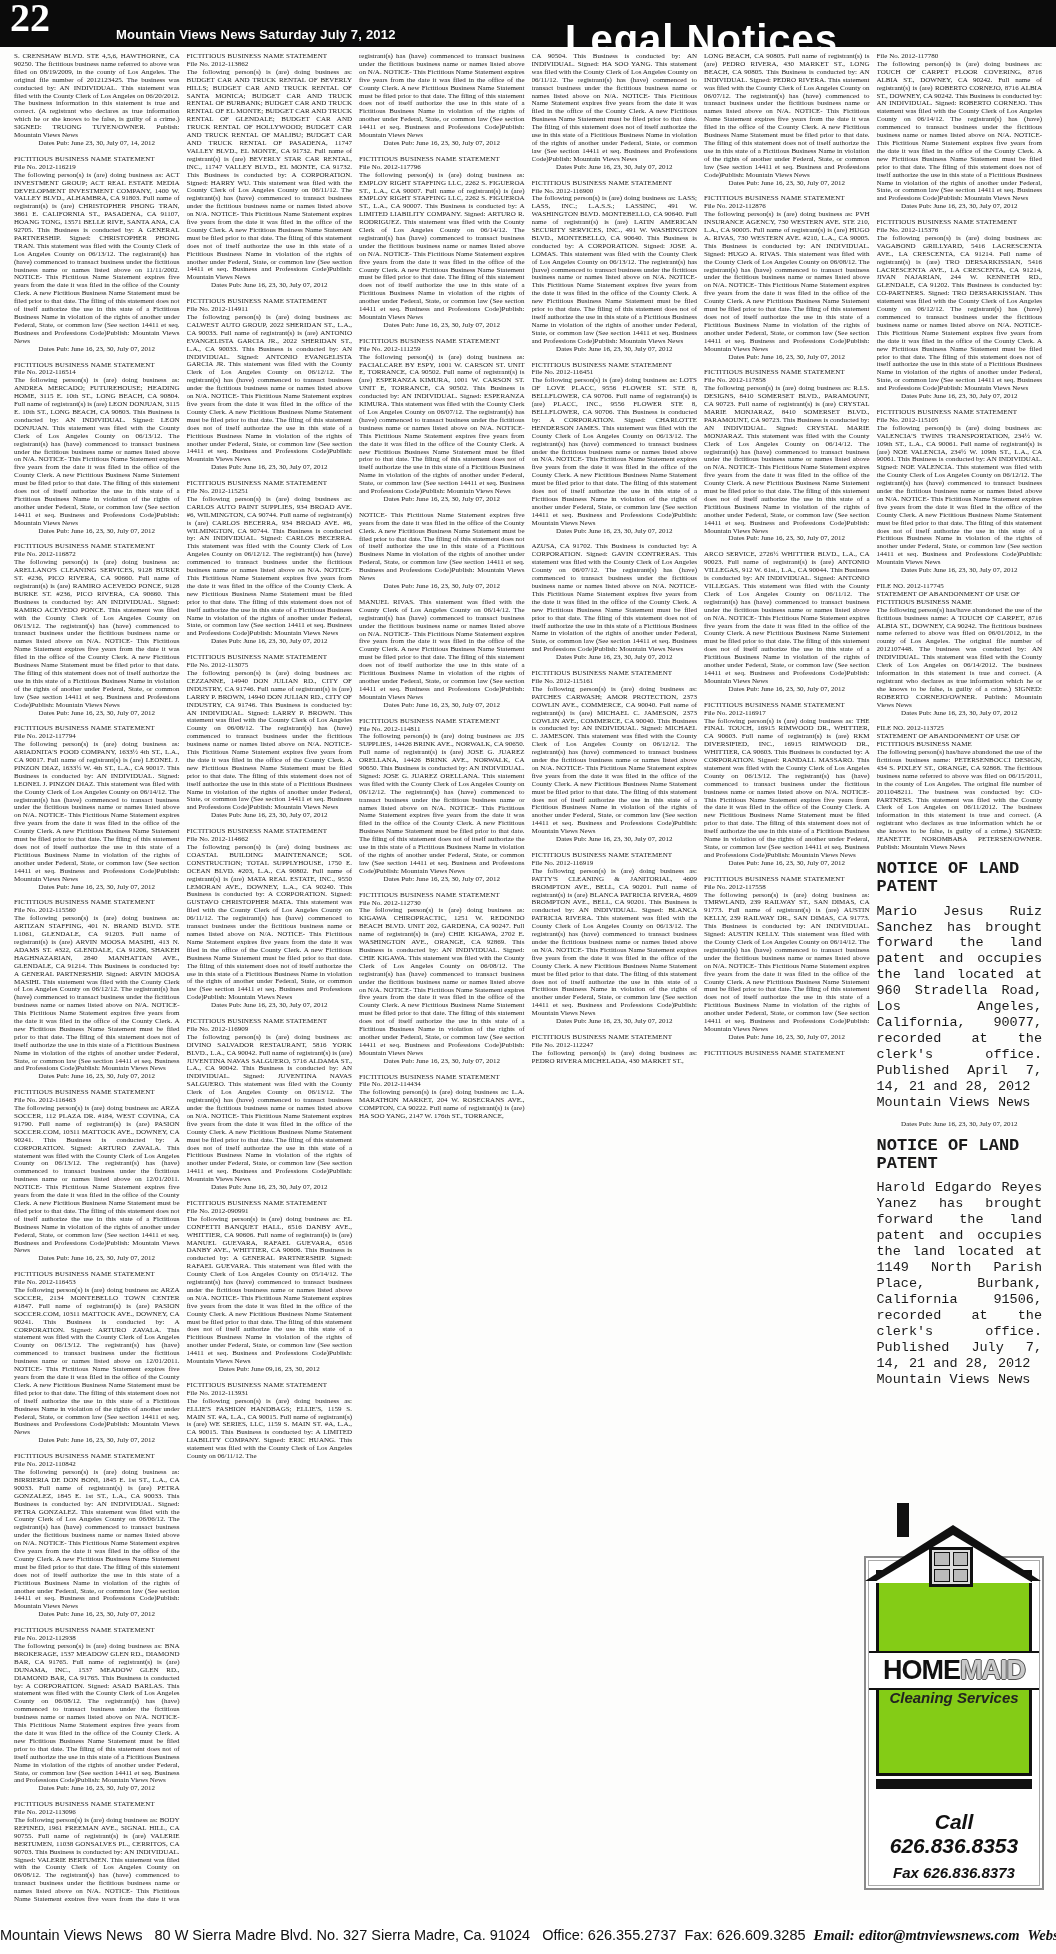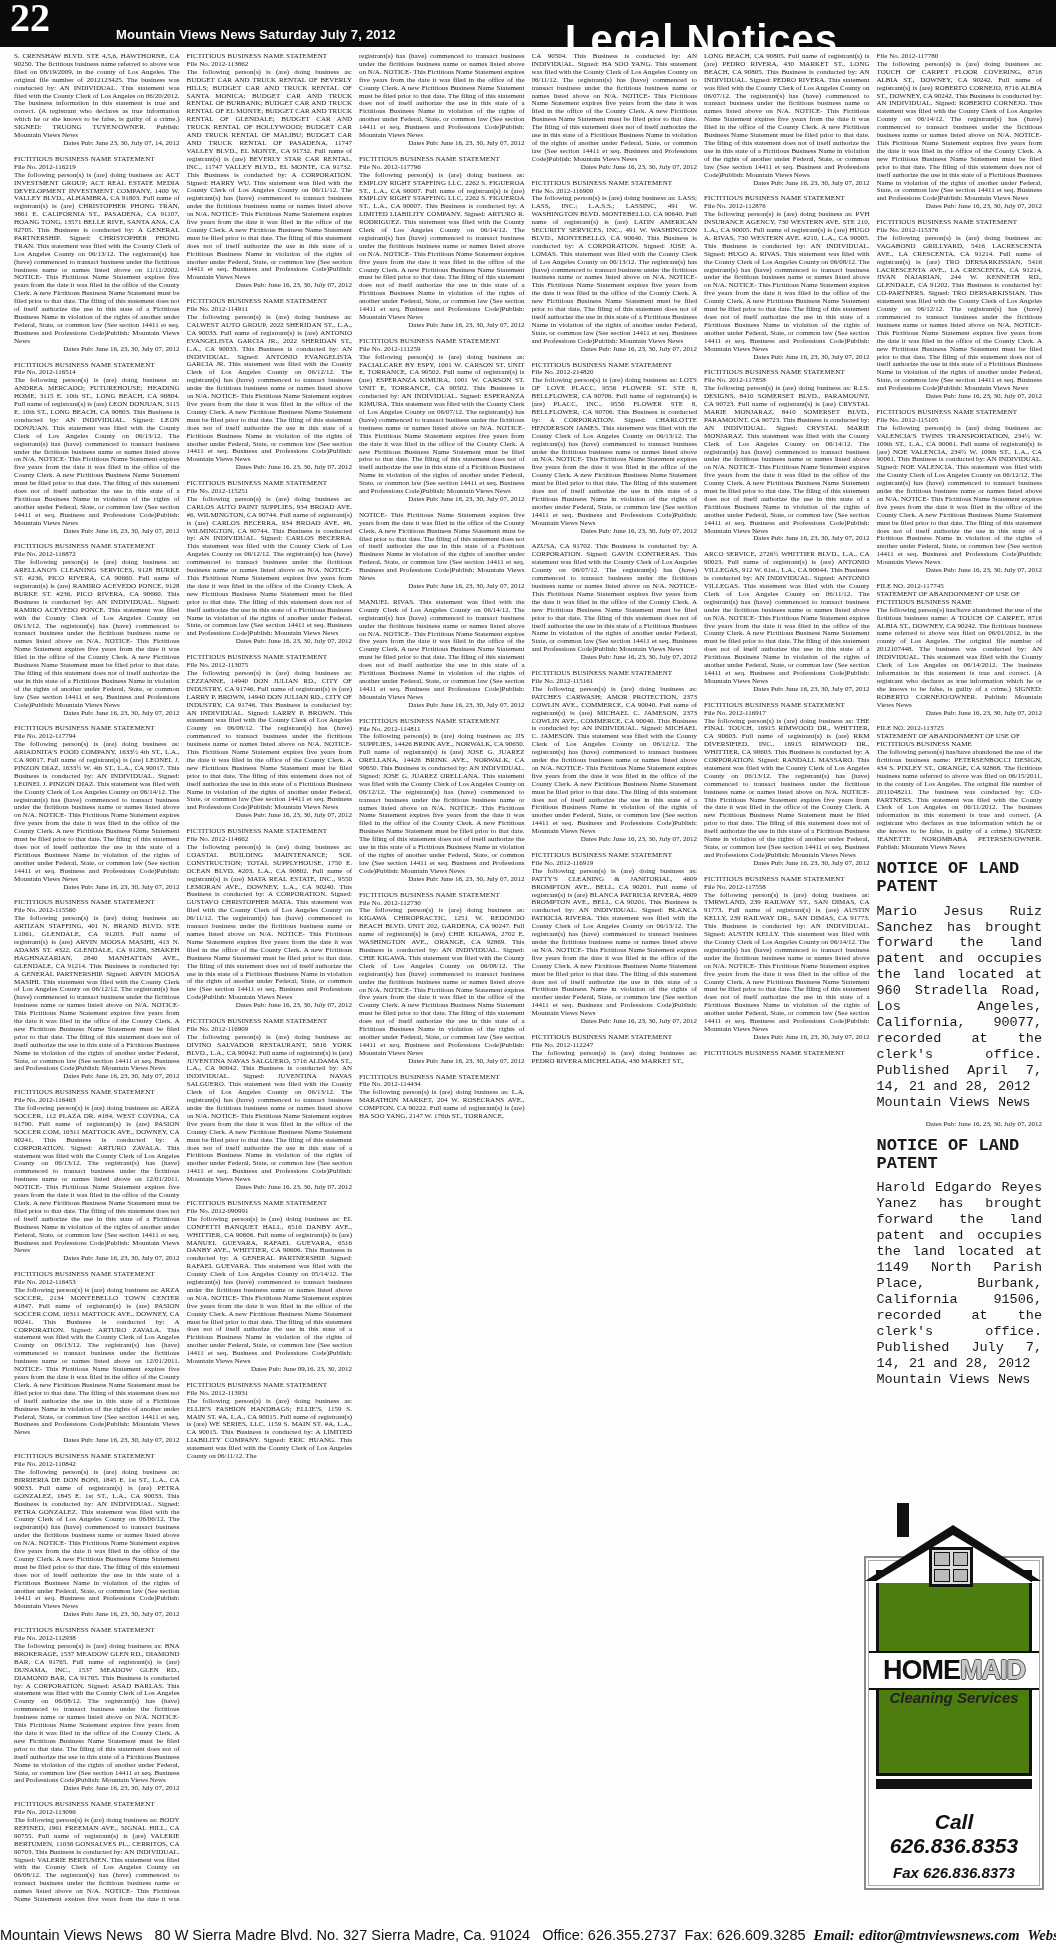--- a/index.html
+++ b/index.html
@@ -11,29 +11,29 @@
   .section-title{position:absolute;left:565px;top:17px;font-family:"Liberation Sans",sans-serif;font-weight:bold;font-size:40px;letter-spacing:1px;}
   
   .cols{position:absolute;top:53px;left:14px;width:1028px;height:1848px;display:flex;gap:7px;}
   .col{flex:1 1 0;min-width:0;overflow:hidden;font-size:7px;line-height:1.13;text-align:justify;}
   .col:last-child{height:1496px;}
   .notice{margin-bottom:8px;}
   .nh{text-align:left;letter-spacing:.1px;}
   .nh2{text-align:left;}
   .nf{text-align:left;}
   .nb{text-align:justify;}
-  .nd{text-align:right;}
+  .nd{text-align:center;}
   
   .lp{margin:6px 0 10px 0;font-family:Liberation Mono, monospace;}
   .lp-title{font-weight:bold;font-size:17px;line-height:1.05;text-align:left;margin-bottom:8px;}
   .lp-body{font-size:13.5px;line-height:1.18;text-align:justify;}
   .lp-sig{font-size:13.5px;line-height:1.2;text-align:left;}
   
   .ad{position:absolute;right:12px;top:1556px;width:180px;height:334px;background:#fff;border:2px solid #8a8a8a;box-shadow:inset 0 0 0 2px #fff, inset 0 0 0 3px #aaa;padding:8px 6px 4px 6px;box-sizing:border-box;text-align:center;}
-  .ad-house{position:relative;width:150px;height:200px;margin:4px auto 0 auto;border:3px solid #111;background:#4d7c0f;}
+  .ad-house{position:relative;width:150px;height:200px;margin:4px auto 0 auto;border:3px solid #111;background:#84cc16;}
   .ad-roof{position:absolute;left:-14px;top:-48px;width:0;height:0;border-left:88px solid transparent;border-right:88px solid transparent;border-bottom:56px solid #111;}
   .ad-roof-inner{position:absolute;left:-6px;top:-38px;width:0;height:0;border-left:80px solid transparent;border-right:80px solid transparent;border-bottom:48px solid #fff;z-index:1;}
   .ad-chimney{position:absolute;left:18px;top:-70px;width:12px;height:34px;background:#111;}
   .ad-window{position:absolute;left:50px;top:-26px;width:44px;height:40px;border:3px solid #111;background:#ddd;z-index:2;display:grid;grid-template-columns:1fr 1fr;grid-template-rows:1fr 1fr;gap:3px;padding:2px;box-sizing:border-box;}
   .ad-window span{background:#bbb;border:1px solid #111;}
   .ad-brand{position:absolute;left:-10px;right:-10px;top:78px;z-index:3;font-family:"Liberation Sans",sans-serif;font-weight:bold;font-size:27px;letter-spacing:-1px;background:#fff;border-top:2px solid #111;border-bottom:2px solid #111;padding:2px 0;}
   .ad-brand .solid{color:#111;}
   .ad-brand .outline{color:#c9c9c9;text-shadow:-1px 0 #555,1px 0 #555,0 -1px #555,0 1px #555;}
   .ad-tagline{position:absolute;left:0;right:0;top:116px;z-index:3;font-family:"Liberation Sans",sans-serif;font-weight:bold;font-style:italic;font-size:15px;color:#222;}
   .ad-bar{position:absolute;left:-3px;right:-3px;bottom:-16px;height:10px;background:#111;}
@@ -217,21 +217,21 @@
         <div class="nd">Dates Pub: June 16, 23, 30, July 07, 2012</div>
       </div>
       <div class="notice">
         <div class="nh">FICTITIOUS BUSINESS NAME STATEMENT</div>
         <div class="nf">File No. 2012-116900</div>
         <div class="nb">The following person(s) is (are) doing business as: LASS; LASS, INC.; L.A.S.S.; LASSINC, 491 W. WASHINGTON BLVD. MONTEBELLO, CA 90640. Full name of registrant(s) is (are) LATIN AMERICAN SECURITY SERVICES, INC., 491 W. WASHINGTON BLVD., MONTEBELLO, CA 90640. This Business is conducted by: A CORPORATION. Signed: JOSE A. LOMAS. This statement was filed with the County Clerk of Los Angeles County on 06/13/12. The registrant(s) has (have) commenced to transact business under the fictitious business name or names listed above on N/A. NOTICE- This Fictitious Name Statement expires five years from the date it was filed in the office of the County Clerk. A new Fictitious Business Name Statement must be filed prior to that date. The filing of this statement does not of itself authorize the use in this state of a Fictitious Business Name in violation of the rights of another under Federal, State, or common law (See section 14411 et seq. Business and Professions Code)Publish: Mountain Views News</div>
         <div class="nd">Dates Pub: June 16, 23, 30, July 07, 2012</div>
       </div>
       <div class="notice">
         <div class="nh">FICTITIOUS BUSINESS NAME STATEMENT</div>
-        <div class="nf">File No. 2012-214820</div>
+        <div class="nf">File No. 2012-116451</div>
         <div class="nb">The following person(s) is (are) doing business as: LOTS OF LOVE PLACC, 9556 FLOWER ST. STE 8, BELLFLOWER, CA 90706. Full name of registrant(s) is (are) PLACC, INC., 9556 FLOWER STE 8, BELLFLOWER, CA 90706. This Business is conducted by: A CORPORATION. Signed: CHARLOTTE HENDERSON JAMES. This statement was filed with the County Clerk of Los Angeles County on 06/13/12. The registrant(s) has (have) commenced to transact business under the fictitious business name or names listed above on N/A. NOTICE- This Fictitious Name Statement expires five years from the date it was filed in the office of the County Clerk. A new Fictitious Business Name Statement must be filed prior to that date. The filing of this statement does not of itself authorize the use in this state of a Fictitious Business Name in violation of the rights of another under Federal, State, or common law (See section 14411 et seq. Business and Professions Code)Publish: Mountain Views News</div>
         <div class="nd">Dates Pub: June 16, 23, 30, July 07, 2012</div>
       </div>
       <div class="notice">
         <div class="nb">AZUSA, CA 91702. This Business is conducted by: A CORPORATION. Signed: GAVIN CONTRERAS. This statement was filed with the County Clerk of Los Angeles County on 06/07/12. The registrant(s) has (have) commenced to transact business under the fictitious business name or names listed above on N/A. NOTICE- This Fictitious Name Statement expires five years from the date it was filed in the office of the County Clerk. A new Fictitious Business Name Statement must be filed prior to that date. The filing of this statement does not of itself authorize the use in this state of a Fictitious Business Name in violation of the rights of another under Federal, State, or common law (See section 14411 et seq. Business and Professions Code)Publish: Mountain Views News</div>
         <div class="nd">Dates Pub: June 16, 23, 30, July 07, 2012</div>
       </div>
       <div class="notice">
         <div class="nh">FICTITIOUS BUSINESS NAME STATEMENT</div>
         <div class="nf">File No. 2012-115161</div>

